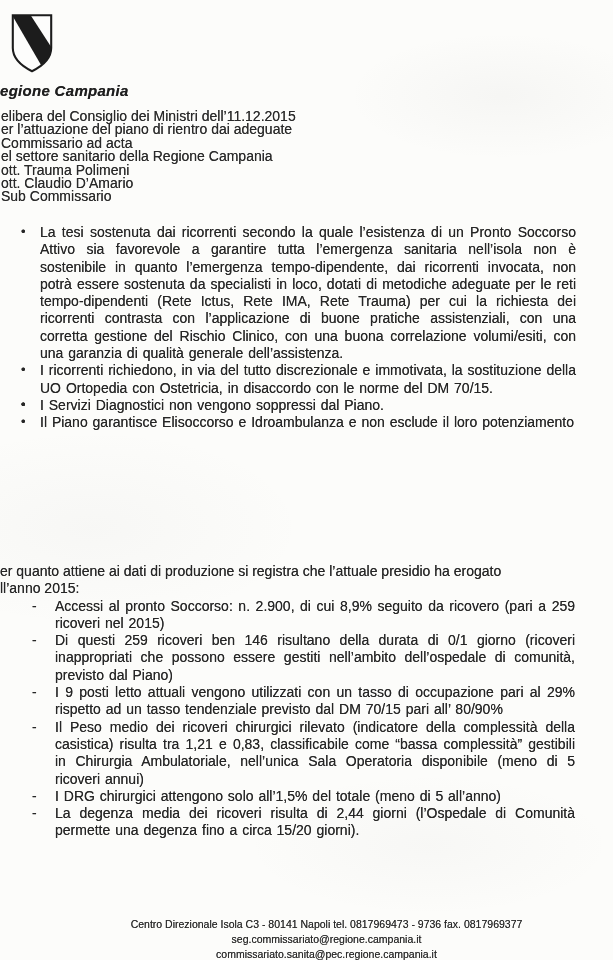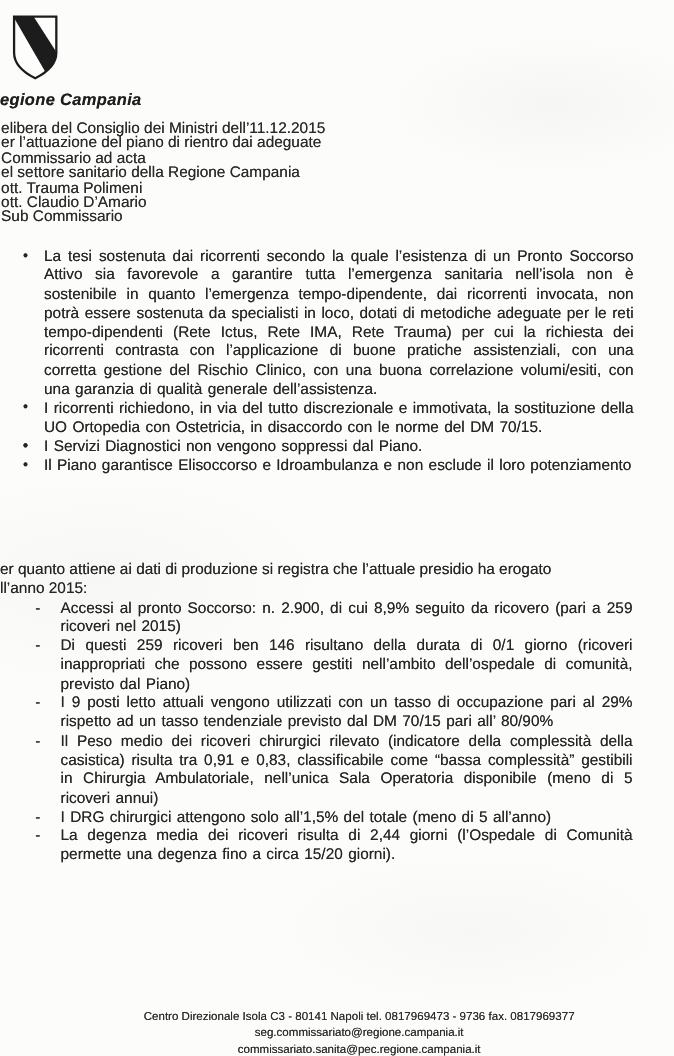--- a/index.html
+++ b/index.html
@@ -42,21 +42,21 @@
     font-size: 14px; line-height: 17.3px;
     text-align: justify; text-align-last: left;
     word-spacing: 1px;
   }
   .b-marker {
     position: absolute; left: 21px; top: -1px;
     font-size: 13px;
   }
 
   
-  .production { position: absolute; left: 0; top: 509px; right: 0; }
+  .production { position: absolute; left: 0; top: 563px; right: 0; }
   .intro-line {
     font-size: 14px; line-height: 17.3px; white-space: nowrap;
   }
   .d-item {
     position: relative;
     padding-left: 55px; padding-right: 38px;
     font-size: 14px; line-height: 17.3px;
     text-align: justify; text-align-last: left;
     word-spacing: 1px;
   }
@@ -132,21 +132,21 @@
     <div class="d-item">
       <span class="d-marker">-</span>
       <span>Di questi 259 ricoveri ben 146 risultano della durata di 0/1 giorno (ricoveri inappropriati che possono essere gestiti nell’ambito dell’ospedale di comunità, previsto dal Piano)</span>
     </div>
     <div class="d-item">
       <span class="d-marker">-</span>
       <span>I 9 posti letto attuali vengono utilizzati con un tasso di occupazione pari al 29% rispetto ad un tasso tendenziale previsto dal DM 70/15 pari all’ 80/90%</span>
     </div>
     <div class="d-item">
       <span class="d-marker">-</span>
-      <span>Il Peso medio dei ricoveri chirurgici rilevato (indicatore della complessità della casistica) risulta tra 0,91 e 0,83, classificabile come “bassa complessità” gestibili in Chirurgia Ambulatoriale, nell’unica Sala Operatoria disponibile (meno di 5 ricoveri annui)</span>
+      <span>Il Peso medio dei ricoveri chirurgici rilevato (indicatore della complessità della casistica) risulta tra 1,21 e 0,83, classificabile come “bassa complessità” gestibili in Chirurgia Ambulatoriale, nell’unica Sala Operatoria disponibile (meno di 5 ricoveri annui)</span>
     </div>
     <div class="d-item">
       <span class="d-marker">-</span>
       <span>I DRG chirurgici attengono solo all’1,5% del totale (meno di 5 all’anno)</span>
     </div>
     <div class="d-item">
       <span class="d-marker">-</span>
       <span>La degenza media dei ricoveri risulta di 2,44 giorni (l’Ospedale di Comunità permette una degenza fino a circa 15/20 giorni).</span>
     </div>
   </div>

